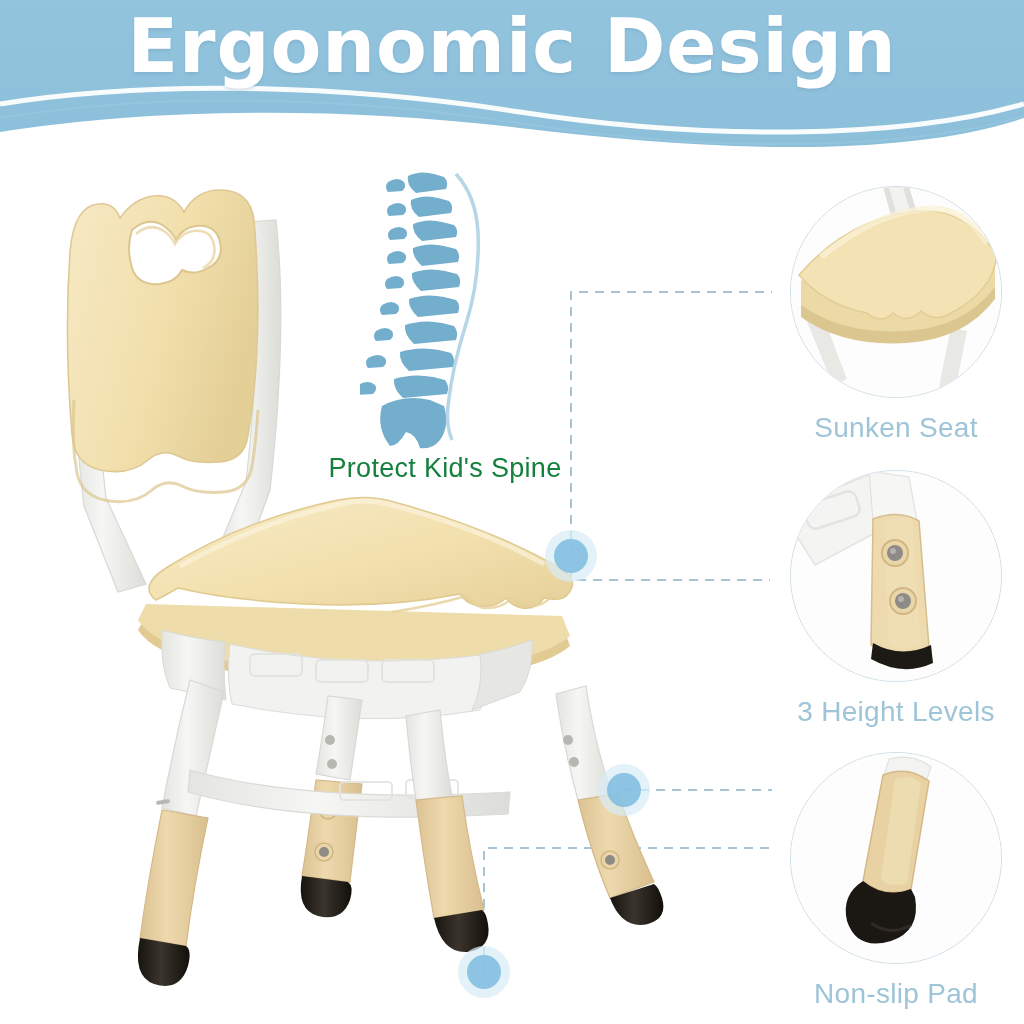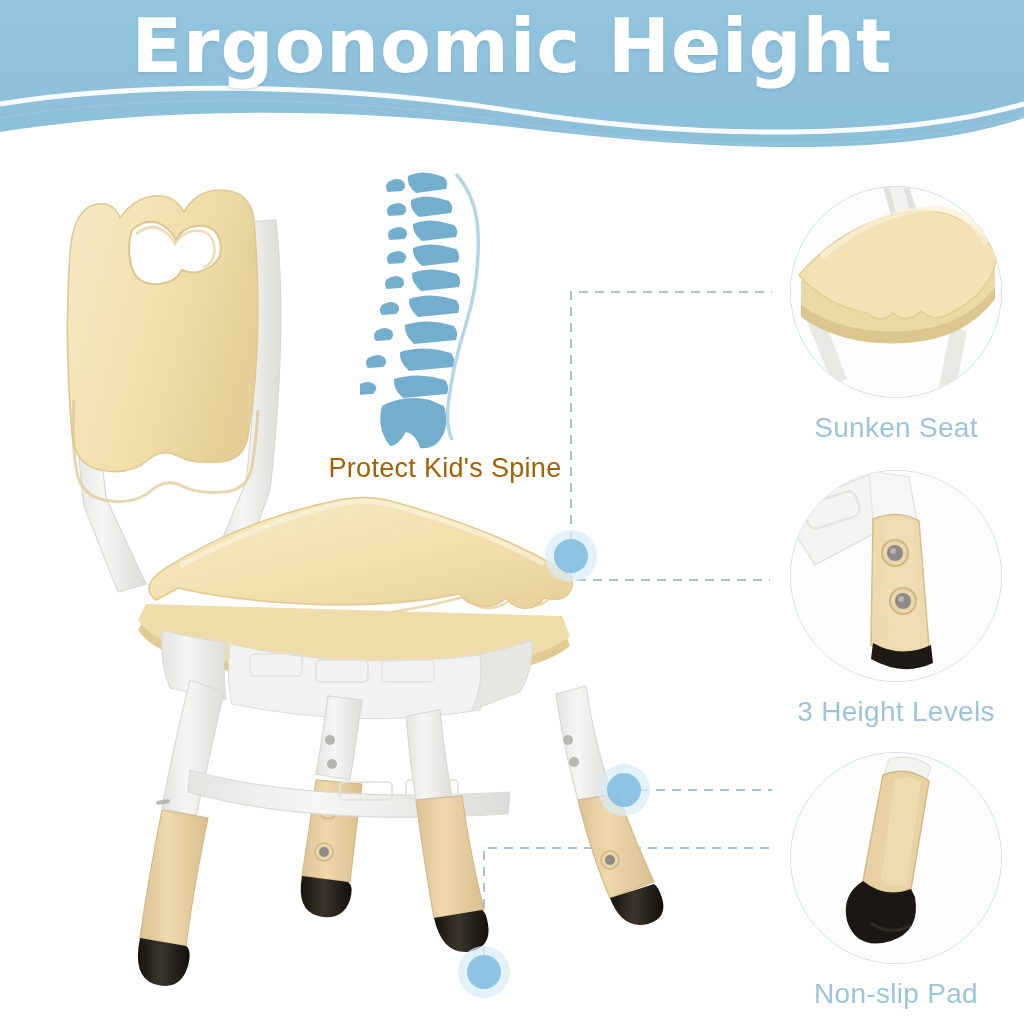--- a/index.html
+++ b/index.html
@@ -52,21 +52,21 @@
     left: 320px; top: 168px;
     width: 250px; height: 340px;
   }
   #spine-svg { position: absolute; left: 40px; top: 0; }
   #spine-label {
     position: absolute;
     left: -5px; top: 285px;
     width: 260px;
     text-align: center;
     font-size: 27px;
-    color: #a16207;
+    color: #15803d;
     letter-spacing: 0.3px;
     white-space: nowrap;
   }
 
   
   #connectors {
     position: absolute; left: 0; top: 0;
     width: 1024px; height: 1024px;
     pointer-events: none;
   }
@@ -119,21 +119,21 @@
       <defs>
         <linearGradient id="bannerGrad" x1="0" y1="0" x2="0" y2="1">
           <stop offset="0%" stop-color="#93c4de"></stop>
           <stop offset="100%" stop-color="#8cbfda"></stop>
         </linearGradient>
       </defs>
       <path d="M0,0 L1024,0 L1024,118 C900,160 700,150 520,128 C340,106 150,108 0,132 Z" fill="url(#bannerGrad)"></path>
       <path d="M0,104 C150,80 340,84 520,112 C700,140 900,140 1024,104" fill="none" stroke="#ffffff" stroke-width="5" opacity="0.95"></path>
       <path d="M0,118 C160,92 350,96 525,124 C705,152 900,152 1024,116" fill="none" stroke="#9dc9e0" stroke-width="2" opacity="0.55"></path>
     </svg>
-    <div id="banner-title">Ergonomic Height</div>
+    <div id="banner-title">Ergonomic Design</div>
   </div>
 
   <svg id="connectors" viewBox="0 0 1024 1024">
     <g stroke="#a8c4d4" stroke-width="2" fill="none" stroke-dasharray="9,7">
 
       <path d="M571,556 L571,292 L772,292"></path>
 
       <path d="M571,570 L571,580 L770,580"></path>
 
       <path d="M624,790 L772,790"></path>

